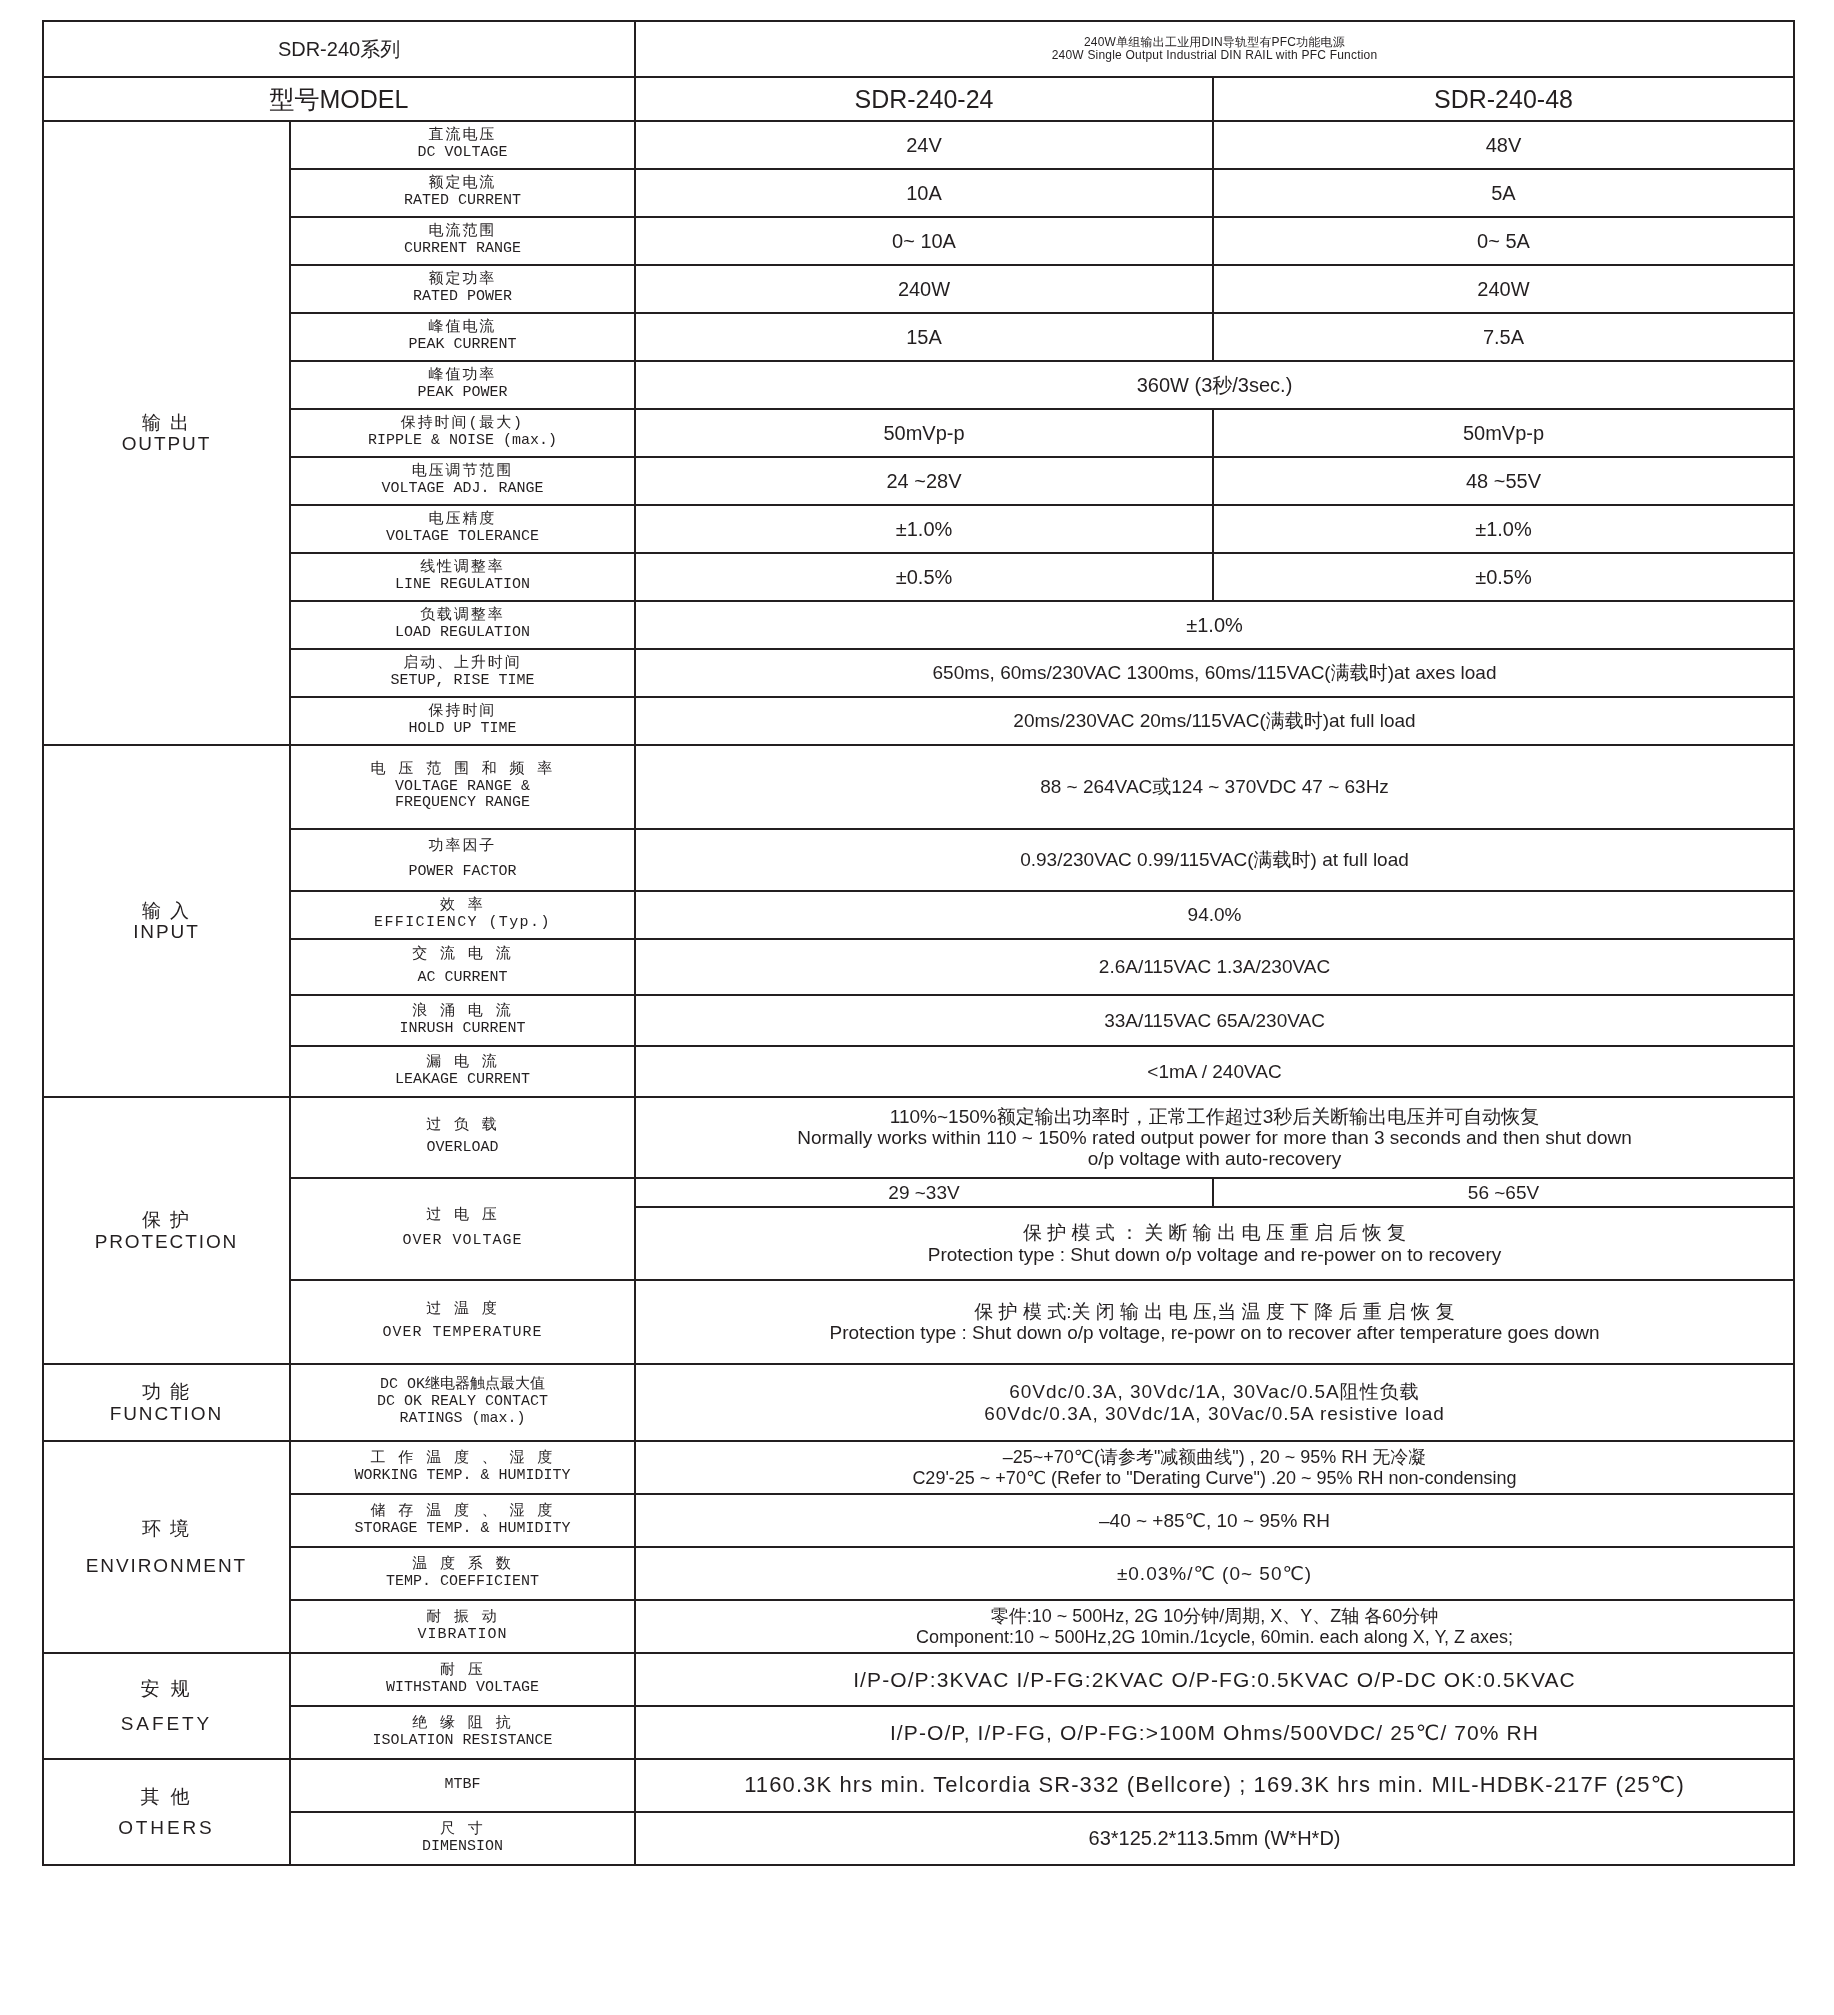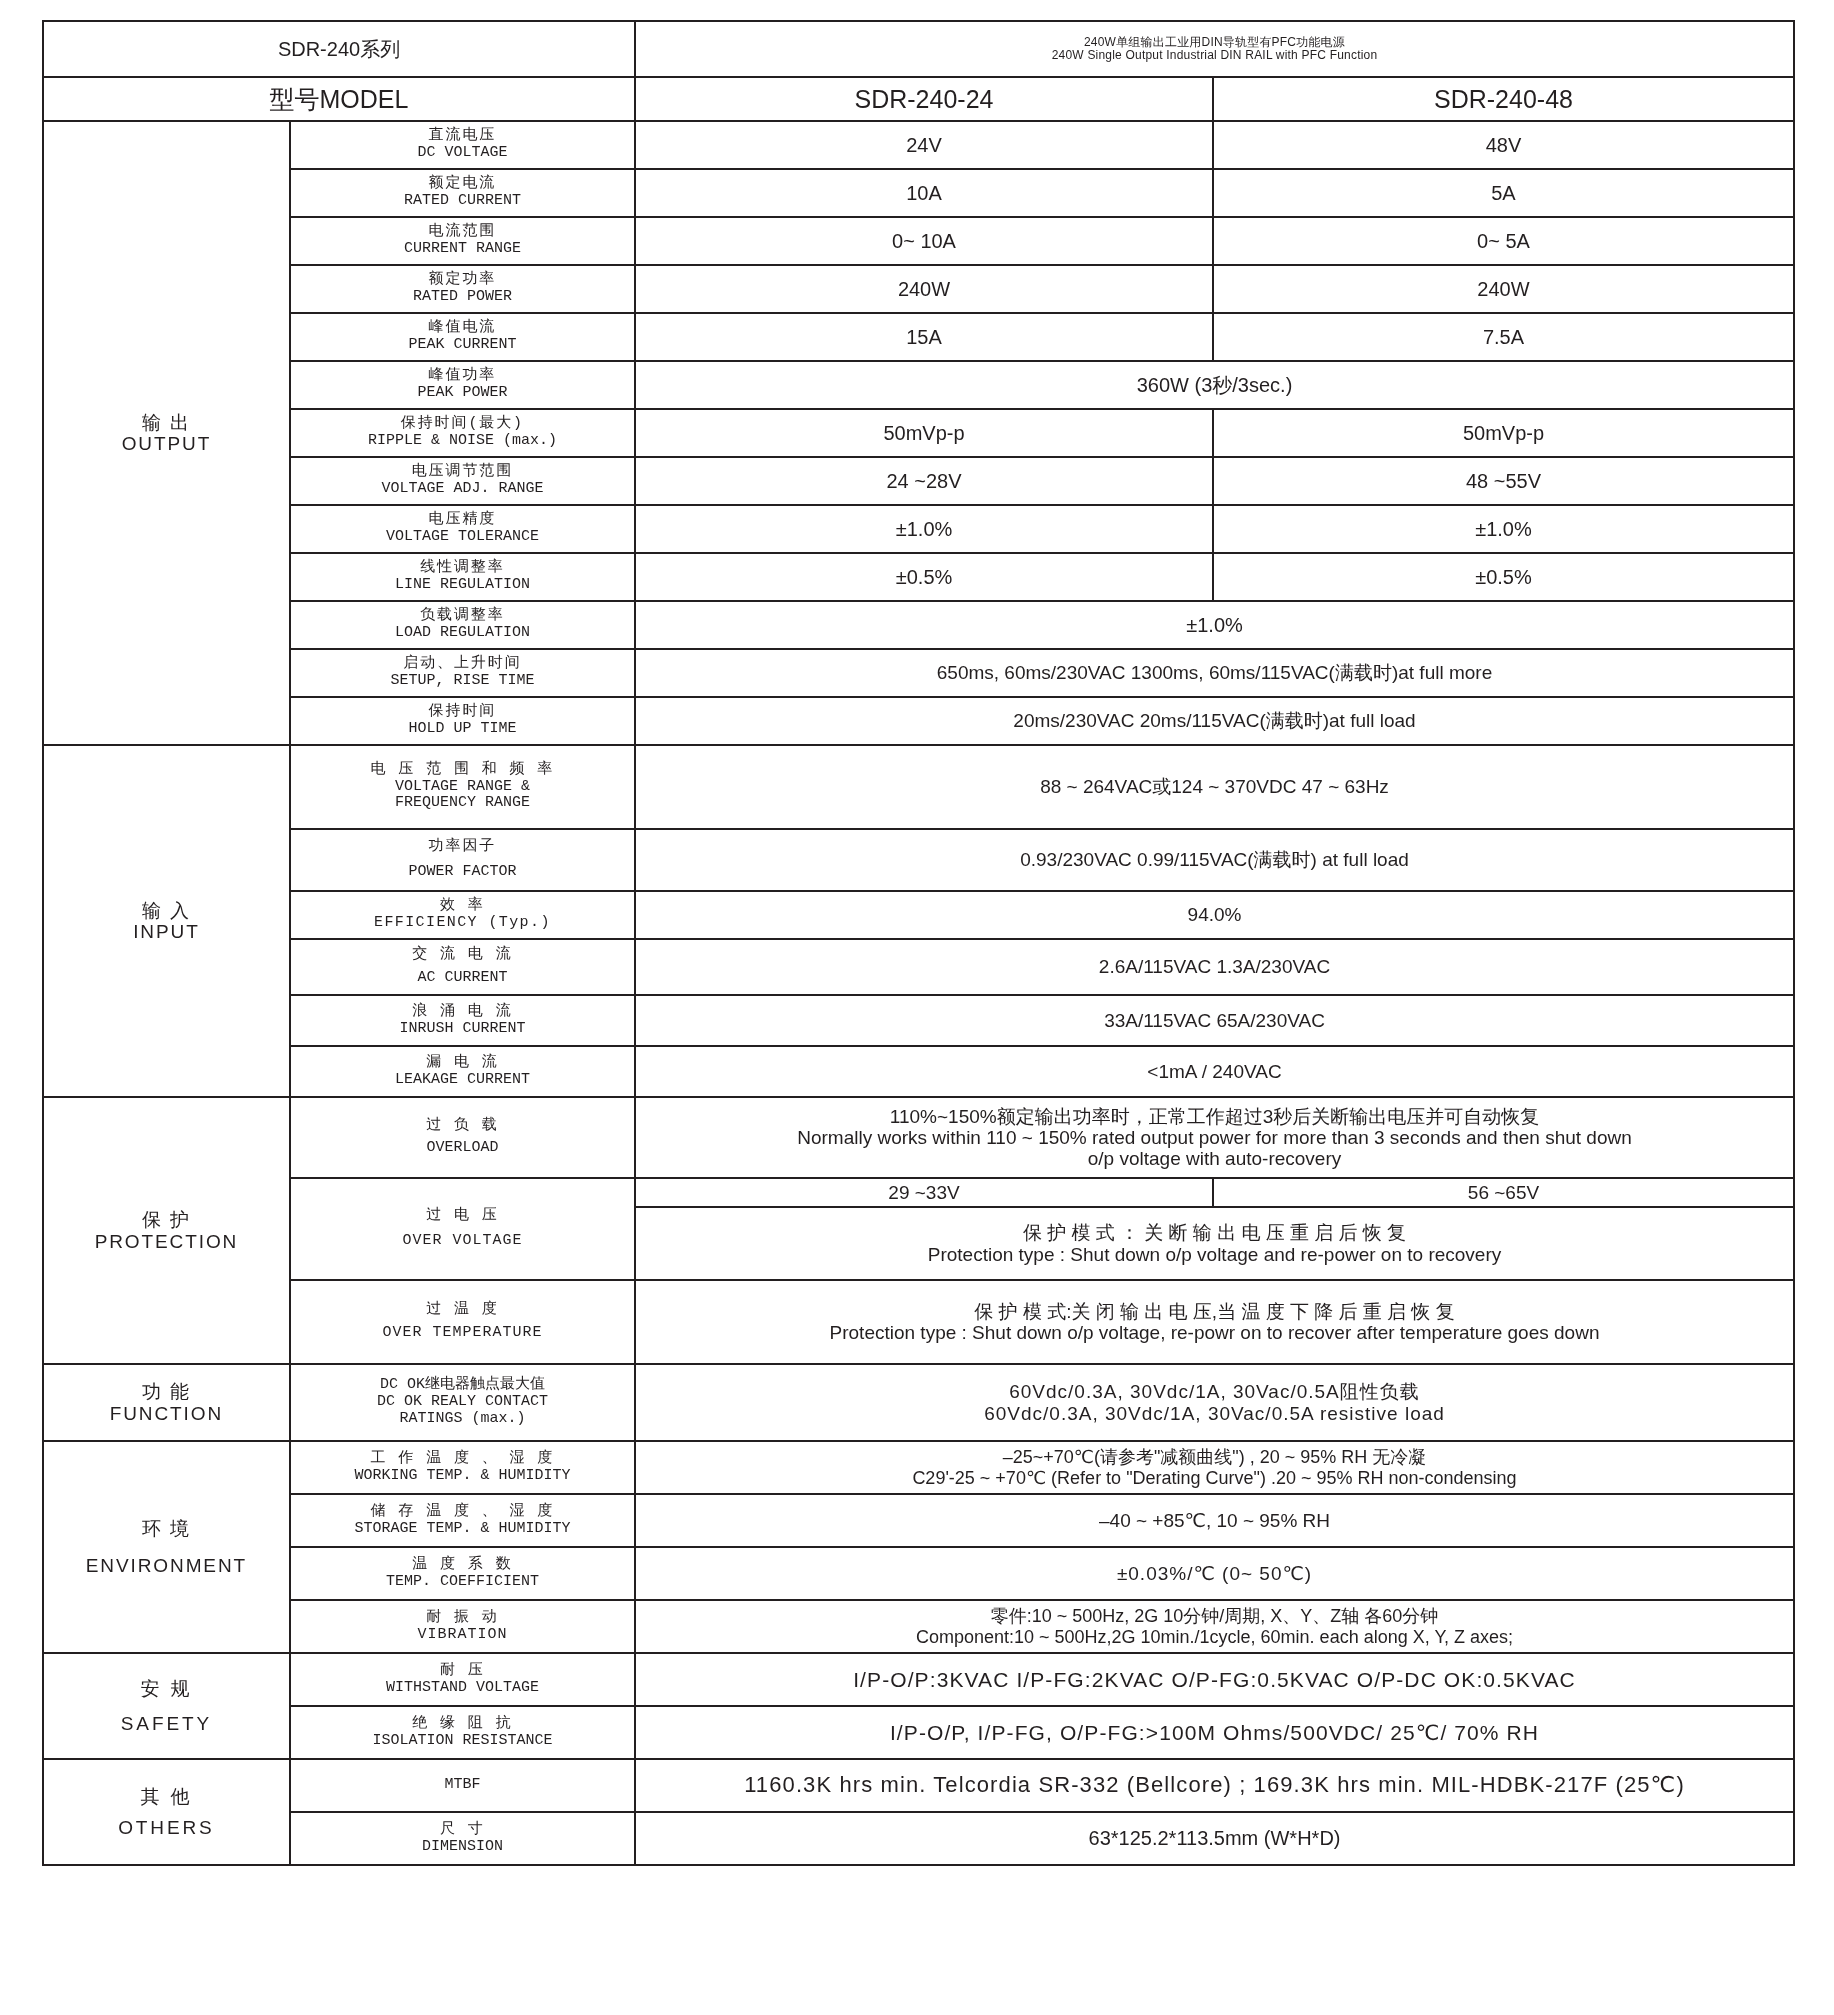--- a/index.html
+++ b/index.html
@@ -138,21 +138,21 @@
           <span class="zh">负载调整率</span>
           <span class="en">LOAD REGULATION</span>
         </td>
     <td class="val" colspan="2">±1.0%</td>
   </tr>
   <tr class="r53">
     <td class="param">
           <span class="zh">启动、上升时间</span>
           <span class="en">SETUP, RISE TIME</span>
         </td>
-    <td class="val-sm" colspan="2">650ms, 60ms/230VAC 1300ms, 60ms/115VAC(满载时)at full more</td>
+    <td class="val-sm" colspan="2">650ms, 60ms/230VAC 1300ms, 60ms/115VAC(满载时)at axes load</td>
   </tr>
   <tr class="r53">
     <td class="param">
           <span class="zh">保持时间</span>
           <span class="en">HOLD UP TIME</span>
         </td>
     <td class="val-sm" colspan="2">20ms/230VAC 20ms/115VAC(满载时)at full load</td>
   </tr>
 
   <tr>

